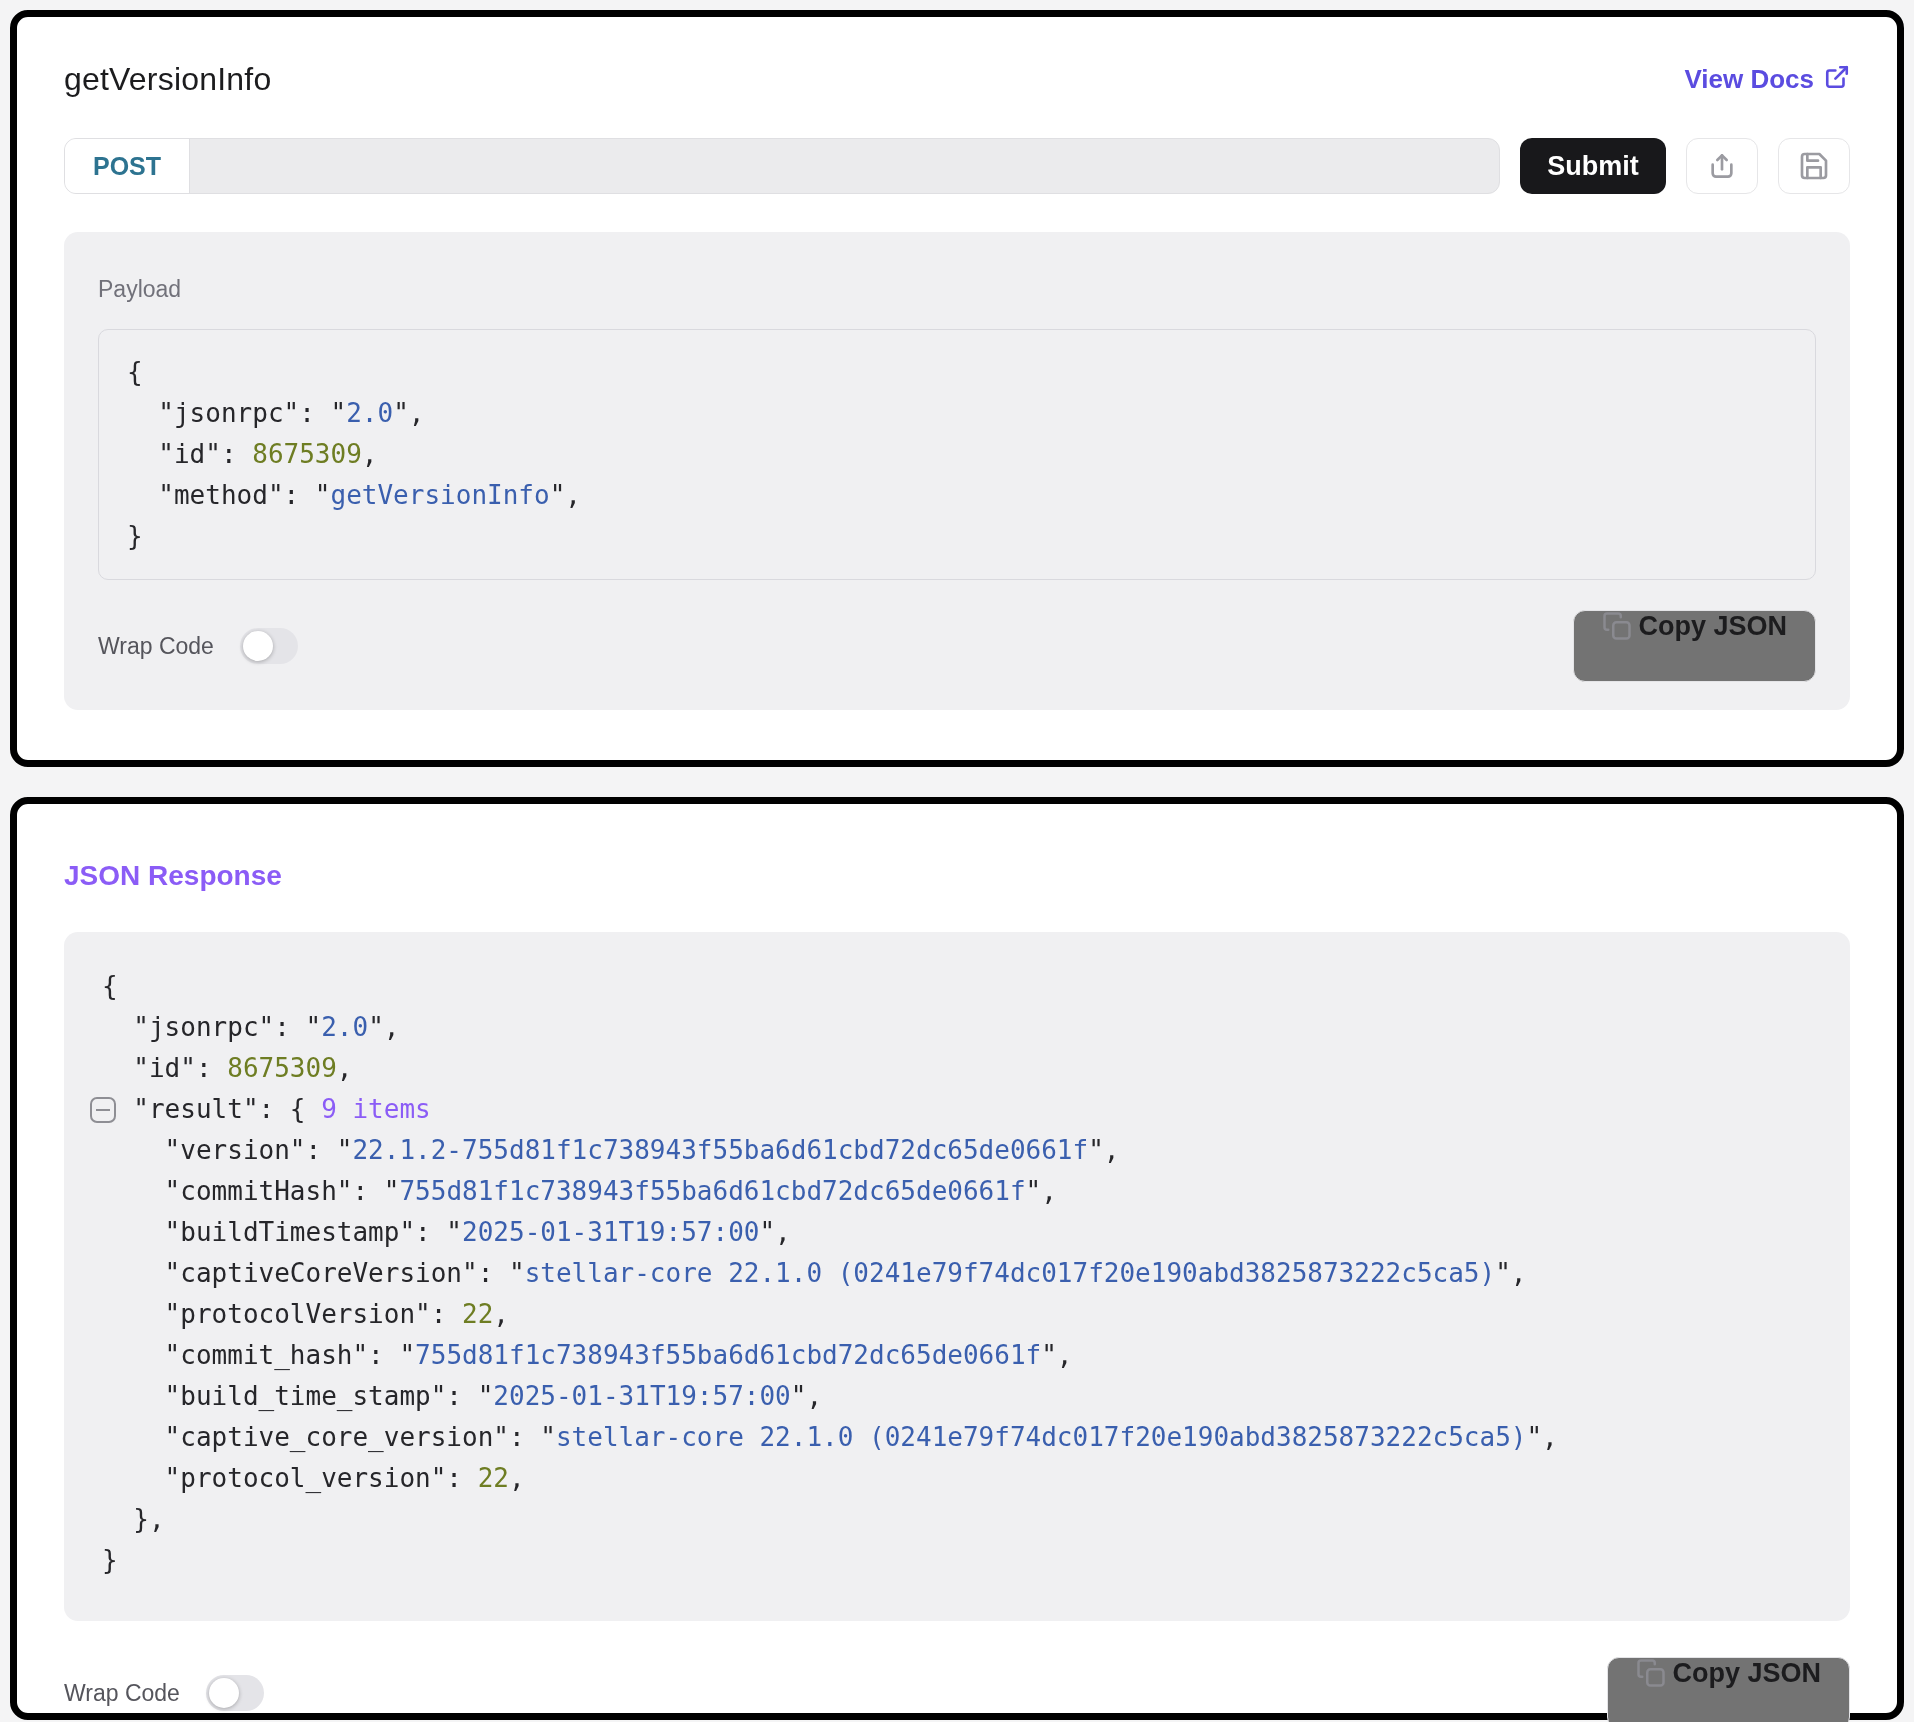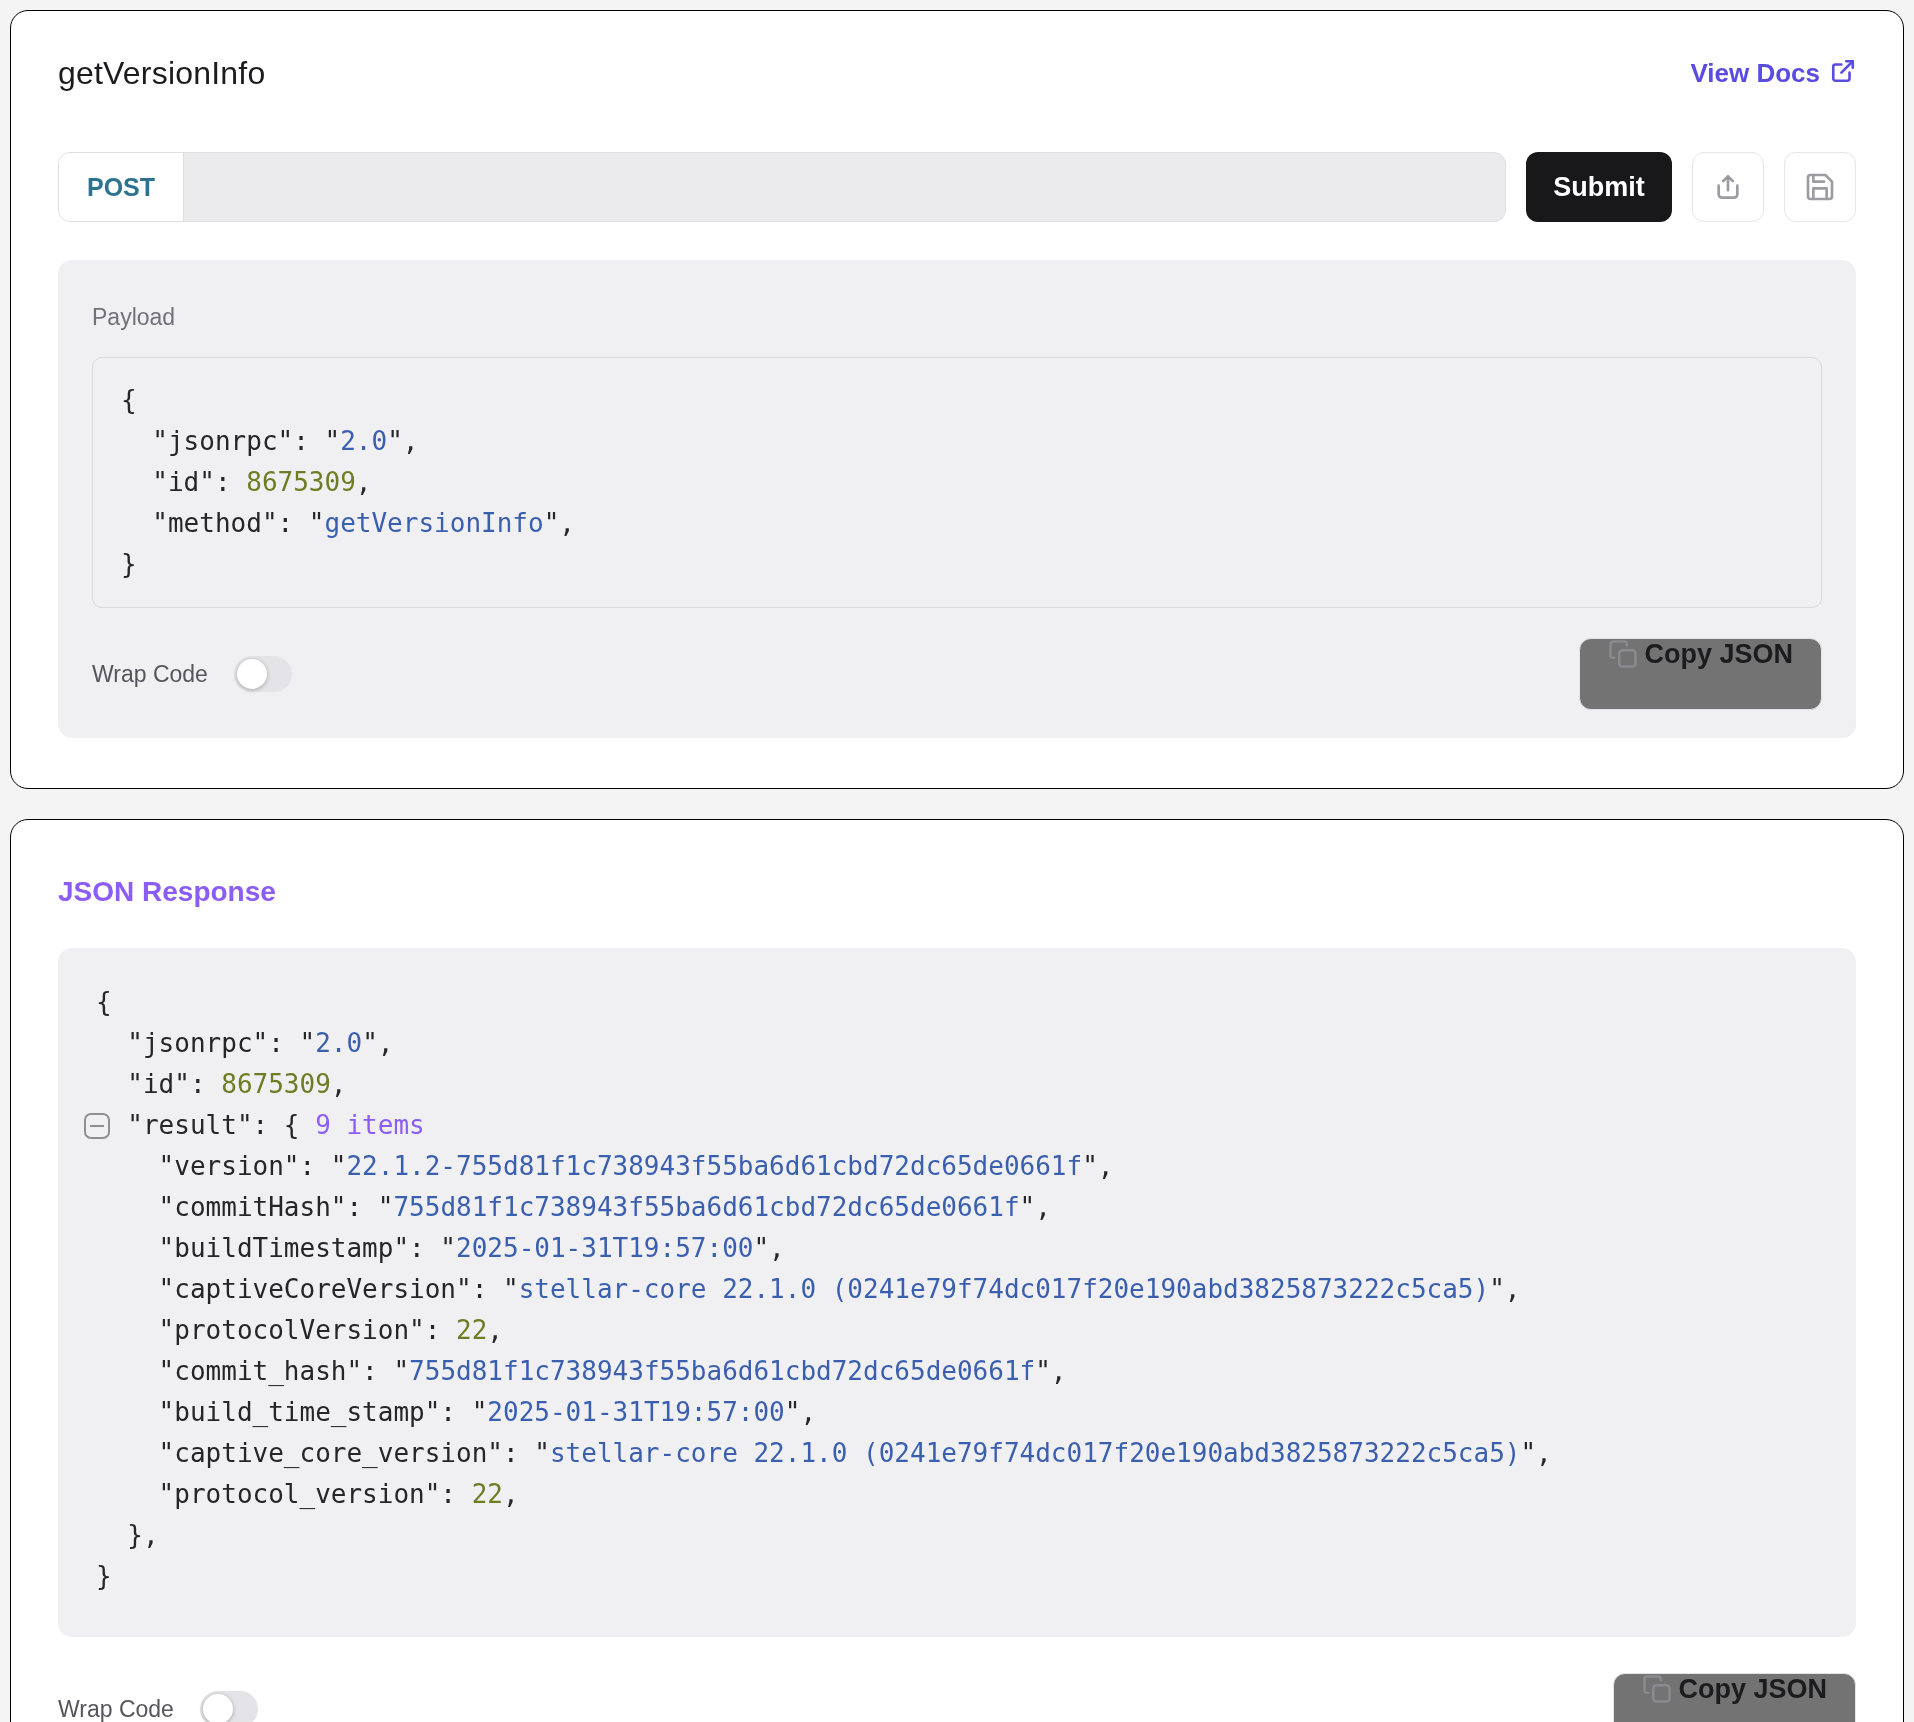--- a/index.html
+++ b/index.html
@@ -6,21 +6,21 @@
   html, body { width: 1914px; }
   body {
     height: 1722px;
     overflow: hidden;
     background: #f4f4f5;
     font-family: "Liberation Sans", sans-serif;
     color: #1c1c1e;
   }
   .card {
     background: #ffffff;
-    border: 1px solid #000000;
+    border: 7px solid #000000;
     border-radius: 18px;
     margin: 0 10px;
     padding: 0 47px;
   }
   .card.request { margin-top: 10px; padding-bottom: 50px; }
   .card.response { margin-top: 30px; height: 923px; padding-bottom: 0; }
 
   
   .card-head {
     display: flex; justify-content: space-between; align-items: center;
@@ -29,21 +29,21 @@
   .page-title { font-size: 32px; font-weight: 400; color: #1c1c1e; letter-spacing: 0.2px; }
   .view-docs {
     display: flex; gap: 10px;
     color: #5b4ce0; font-size: 26px; font-weight: 700;
     text-decoration: none; cursor: pointer;
   }
   .view-docs svg { width: 26px; height: 26px; stroke: #5b4ce0; }
 
   
   .request-row {
-    display: flex; align-items: stretch; margin-top: 60px; height: 70px; gap: 20px;
+    display: flex; align-items: stretch; margin-top: 40px; height: 56px; gap: 20px;
   }
   .input-group {
     flex: 1; display: flex; align-items: stretch;
     background: #ebebed; border: 1px solid #dfdfe2; border-radius: 12px;
     overflow: hidden;
   }
   .method {
     width: 125px; background: #ffffff; border-right: 1px solid #dfdfe2;
     display: flex; align-items: center; justify-content: center;
     font-size: 25px; font-weight: 700; color: #2d7390; cursor: pointer;

